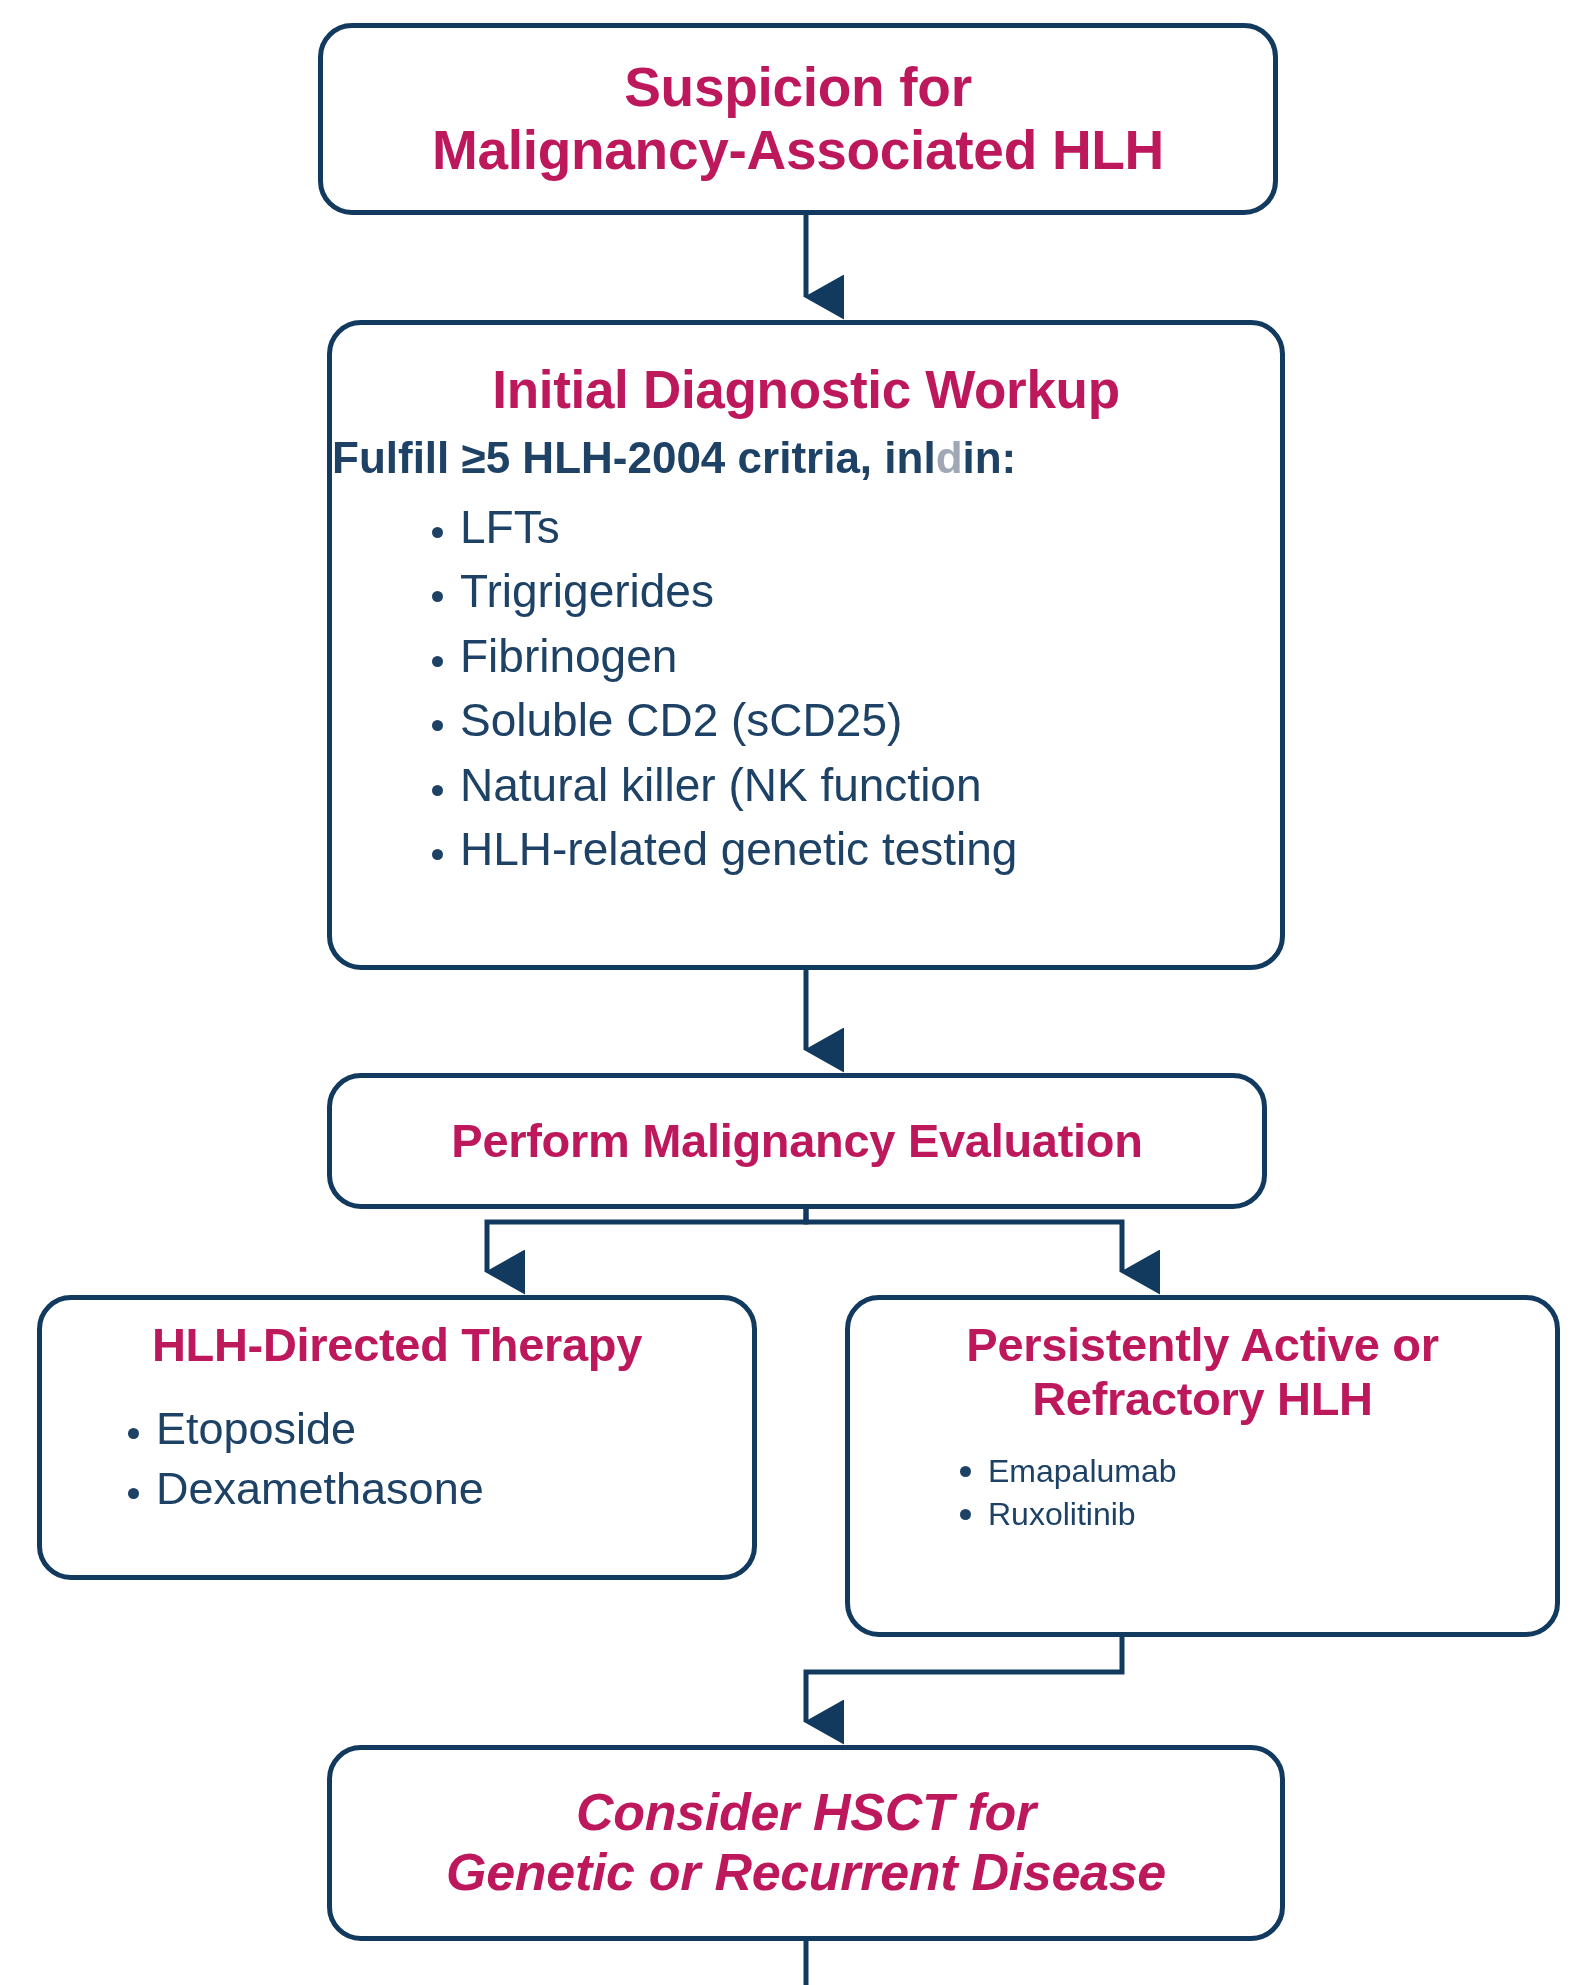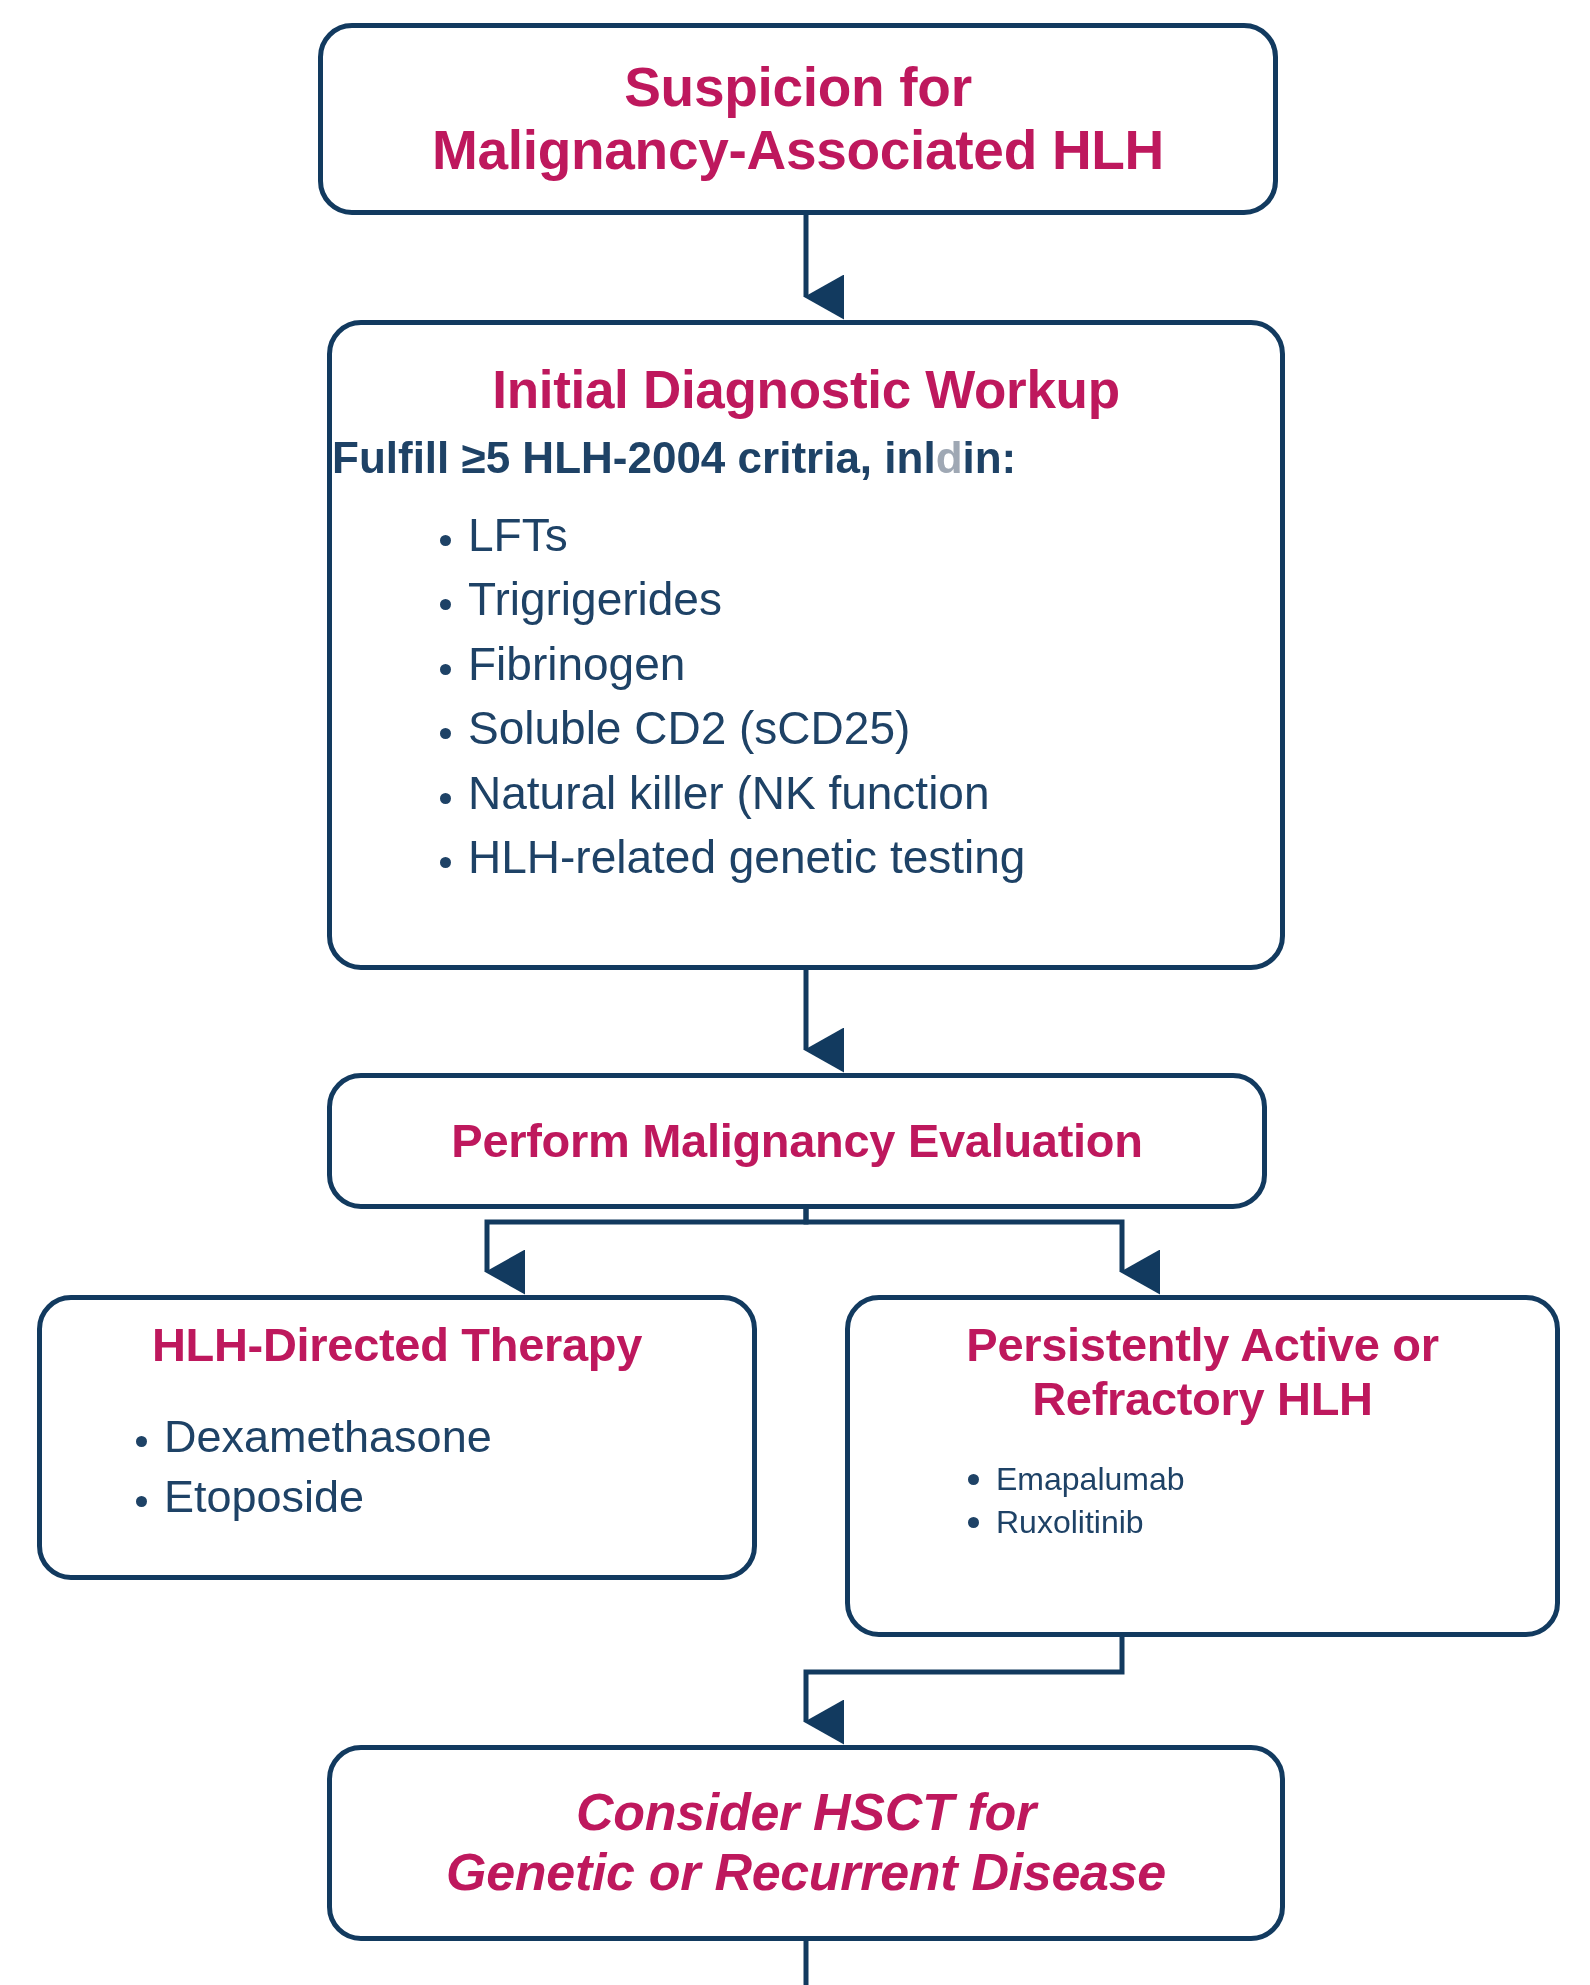--- a/index.html
+++ b/index.html
@@ -44,21 +44,21 @@
     line-height: 1.15;
     letter-spacing: -0.3px;
   }
   .node-sub {
     text-align: left;
     color: #1E4266;
     font-weight: bold;
   }
   .bullets {
     list-style: none;
-    margin: 8px;
+    margin: 0;
     padding: 0;
     color: #1E4266;
   }
   .bullets li {
     display: flex;
     align-items: baseline;
     font-weight: normal;
   }
   .bullets li .dot {
     display: inline-block;
@@ -206,25 +206,25 @@
 
   <div class="node" id="node-evaluation">
     <div class="node-title">Perform Malignancy Evaluation</div>
   </div>
 
   <div class="node" id="node-therapy">
     <div class="node-title">HLH-Directed Therapy</div>
     <ul class="bullets">
       <li>
           <span class="dot"></span>
+          <span>Etoposide</span>
+        </li>
+      <li>
+          <span class="dot"></span>
           <span>Dexamethasone</span>
-        </li>
-      <li>
-          <span class="dot"></span>
-          <span>Etoposide</span>
         </li>
     </ul>
   </div>
 
   <div class="node" id="node-refractory">
     <div class="node-title">
       <span>Persistently Active or</span><br>
       <span>Refractory HLH</span>
     </div>
     <ul class="bullets">

